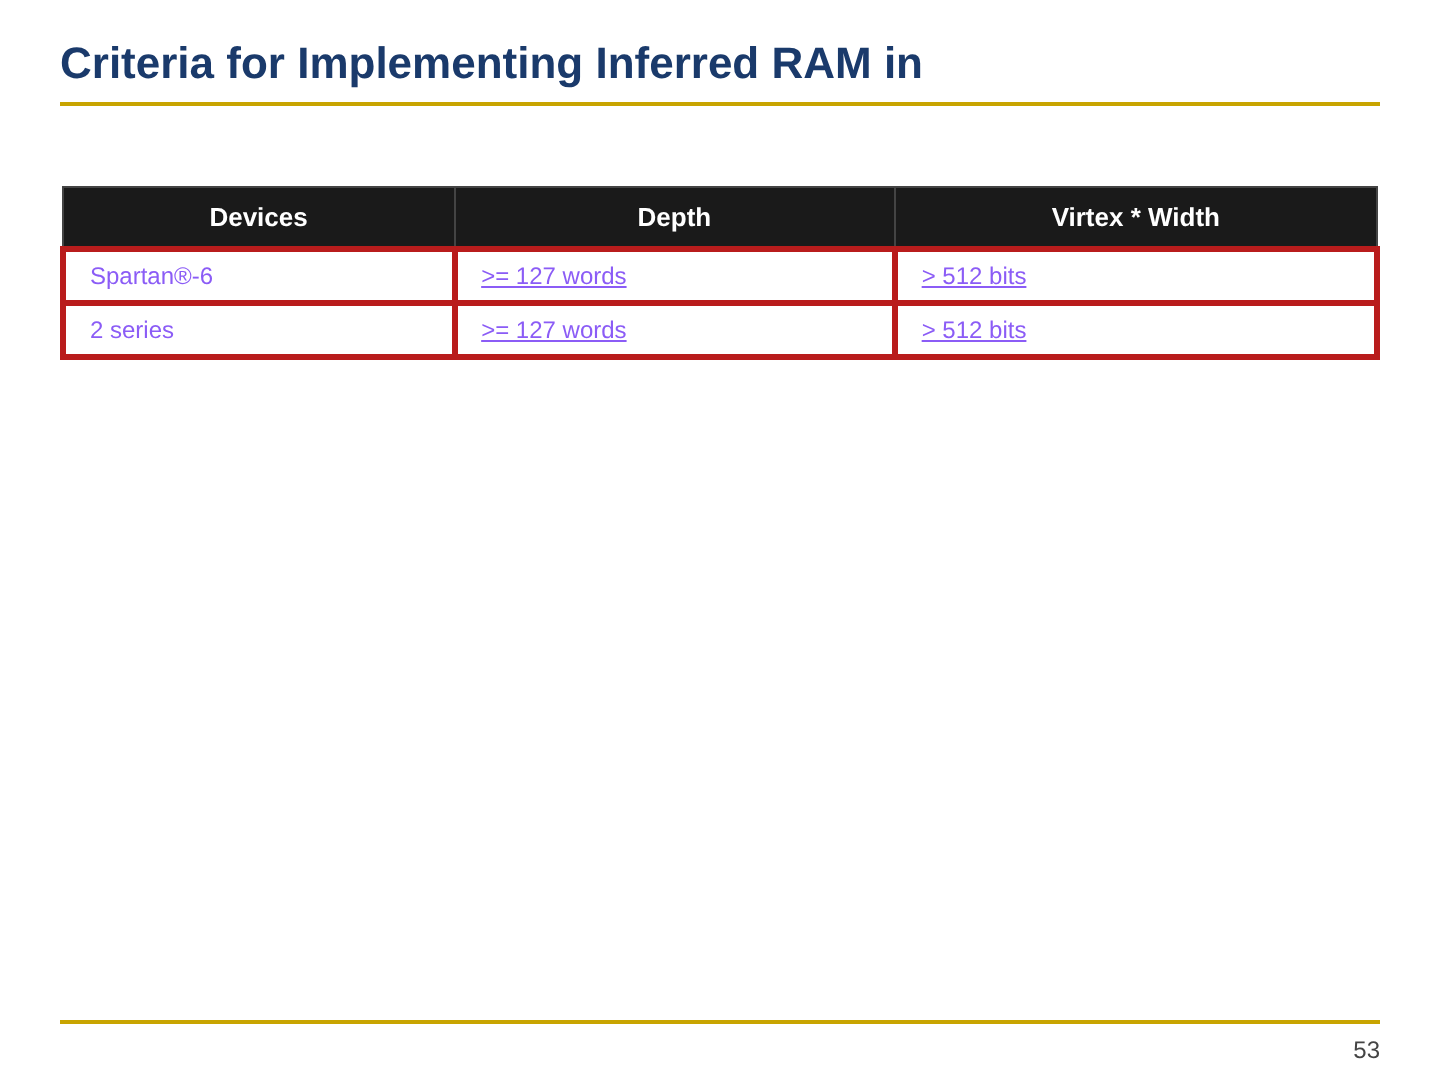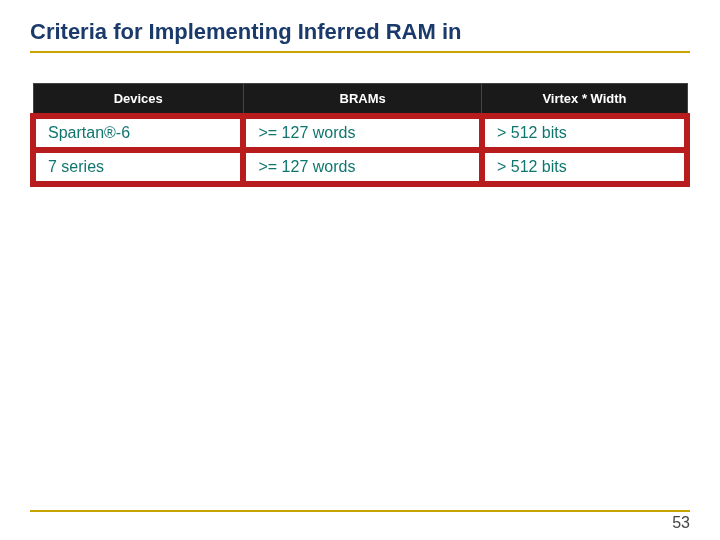--- a/index.html
+++ b/index.html
@@ -30,20 +30,21 @@
     }
 
     .title-underline {
       height: 2px;
       background: #c8a400;
       margin-bottom: 30px;
     }
 
     .table-wrapper {
       width: 100%;
+      margin-top: 10px;
     }
 
     table {
       width: 100%;
       border-collapse: collapse;
       font-size: 13px;
     }
 
     thead tr {
       background: #1a1a1a;
@@ -57,76 +58,77 @@
       font-size: 13px;
       border: 1px solid #444;
     }
 
     tbody tr {
       background: #ffffff;
     }
 
     tbody td {
       padding: 5px 12px;
-      border: 6px solid #b91c1c;
-      font-size: 16px;
-      color: #0f766e;
+      border: 3px solid #b91c1c;
+      font-size: 12px;
+      color: #8b5cf6;
     }
 
     tbody td:first-child {
       text-align: left;
     }
 
     tbody td:not(:first-child) {
       text-align: left;
+      text-decoration: underline;
     }
 
     .bottom-line {
       position: absolute;
       bottom: 28px;
       left: 30px;
       right: 30px;
       height: 2px;
       background: #c8a400;
     }
 
     .page-number {
       position: absolute;
       bottom: 8px;
       right: 30px;
-      font-size: 16px;
+      font-size: 12px;
       color: #444;
     }
   </style>
 </head>
 <body>
 
 <div class="page-container">
   <div class="title">
     <span>Criteria for Implementing Inferred RAM in</span><br>
   </div>
   <div class="title-underline"></div>
 
   <div class="table-wrapper">
     <table>
       <thead>
         <tr>
           <th>Devices</th>
-          <th>BRAMs</th>
+          <th>Depth</th>
           <th>Virtex * Width</th>
         </tr>
       </thead>
       <tbody id="table-body">
       <tr>
             <td>Spartan®-6</td>
             <td>&gt;= 127 words</td>
             <td>&gt; 512 bits</td>
           </tr>
           <tr>
-            <td>7 series</td>
+            <td>2 series</td>
             <td>&gt;= 127 words</td>
             <td>&gt; 512 bits</td>
           </tr>
         </tbody>
     </table>
   </div>
 </div>
 
 <div class="bottom-line"></div>
 <div class="page-number">53</div>

